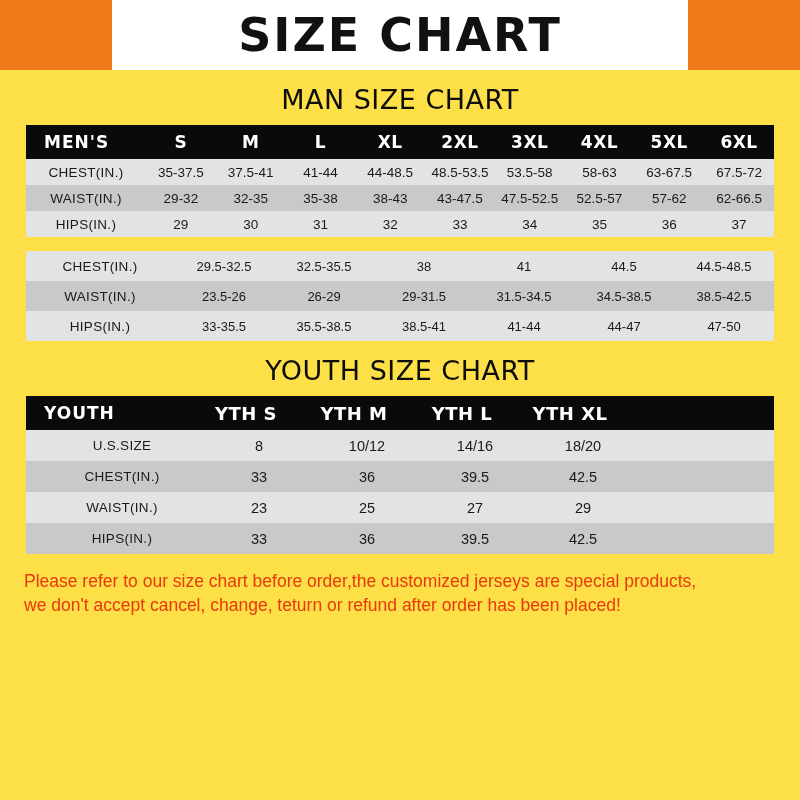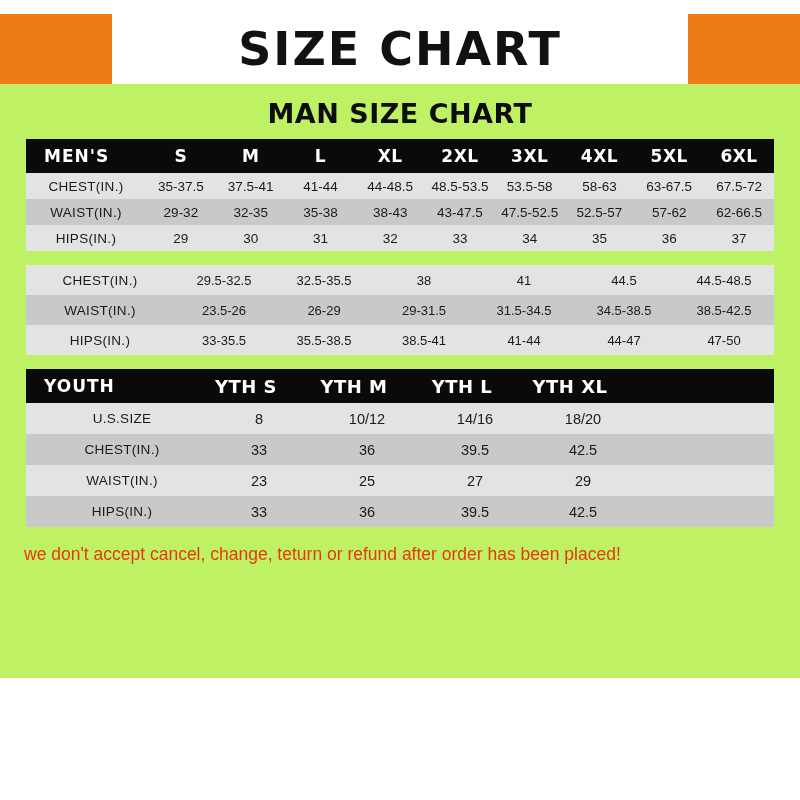--- a/index.html
+++ b/index.html
@@ -7,24 +7,23 @@
     margin: 0;
     padding: 0;
     width: 800px;
     height: 800px;
     background: #ffffff;
     font-family: "Liberation Sans", sans-serif;
   }
   #page {
     position: relative;
     width: 800px;
-    height: 664px;
-    background: #bef264;
+    height: 800px;
+    background: #fde047;
     overflow: hidden;
-    margin-top: 14px;
   }
   
   .header-band {
     position: absolute;
     top: 0; left: 0;
     width: 800px;
     height: 70px;
     background: #ee7b17;
   }
   .header-band .side {
@@ -60,21 +59,21 @@
     top: 70px;
     left: 0;
     width: 800px;
   }
 
   .section { margin-top: 14px; }
 
   .section-title {
     text-align: center;
     font-family: "DejaVu Sans", sans-serif;
-    font-weight: bold;
+    font-weight: normal;
     font-size: 27px;
     color: #0d0d0d;
     letter-spacing: 0.5px;
     margin: 12px 0 10px 0;
   }
 
   table {
     border-collapse: collapse;
     table-layout: fixed;
   }
@@ -242,20 +241,21 @@
           <td>38.5-41</td>
           <td>41-44</td>
           <td>44-47</td>
           <td>47-50</td>
         </tr>
       </tbody>
         </table>
     </div>
 
     <div class="section">
+      <div class="section-title">YOUTH SIZE CHART</div>
       <table class="chart-table youth-table">
         <tbody>
             <tr class="head-row">
           <td class="rowlabel">YOUTH</td>
           <td>YTH S</td>
           <td>YTH M</td>
           <td>YTH L</td>
           <td>YTH XL</td>
           <td class="spacer"></td>
         </tr>
@@ -289,17 +289,18 @@
           <td>36</td>
           <td>39.5</td>
           <td>42.5</td>
           <td class="spacer"></td>
         </tr>
       </tbody>
         </table>
     </div>
 
     <div class="footer-note">
+      <div>Please refer to our size chart before order,the customized jerseys are special products,</div>
       <div>we don't accept cancel, change, teturn or refund after order has been placed!</div>
     </div>
 
   </div>
 </div>
 
 </body></html>

